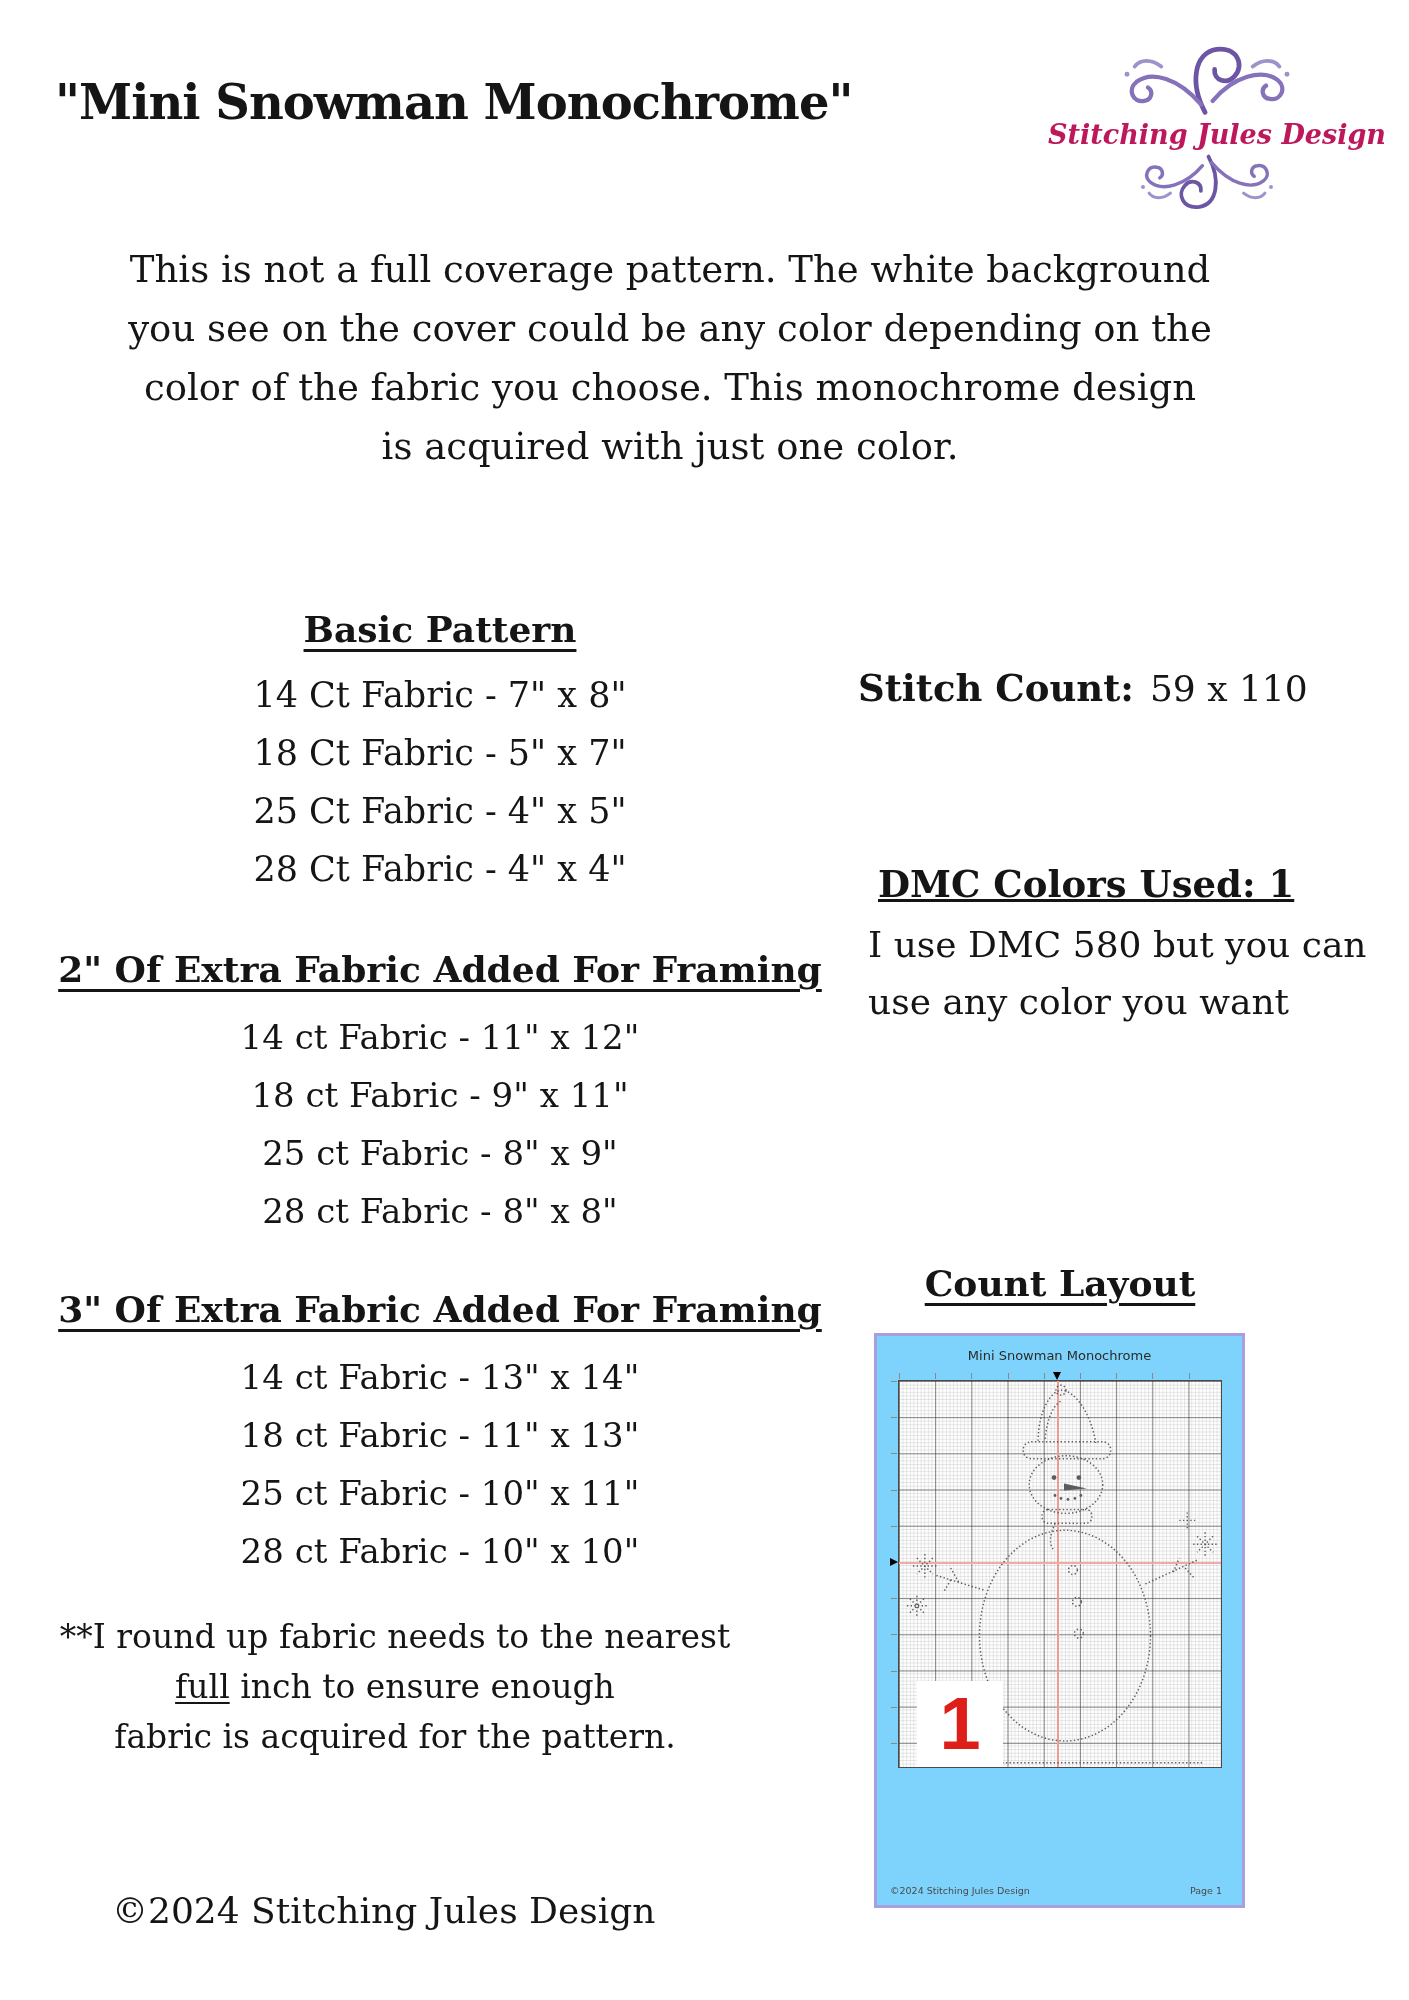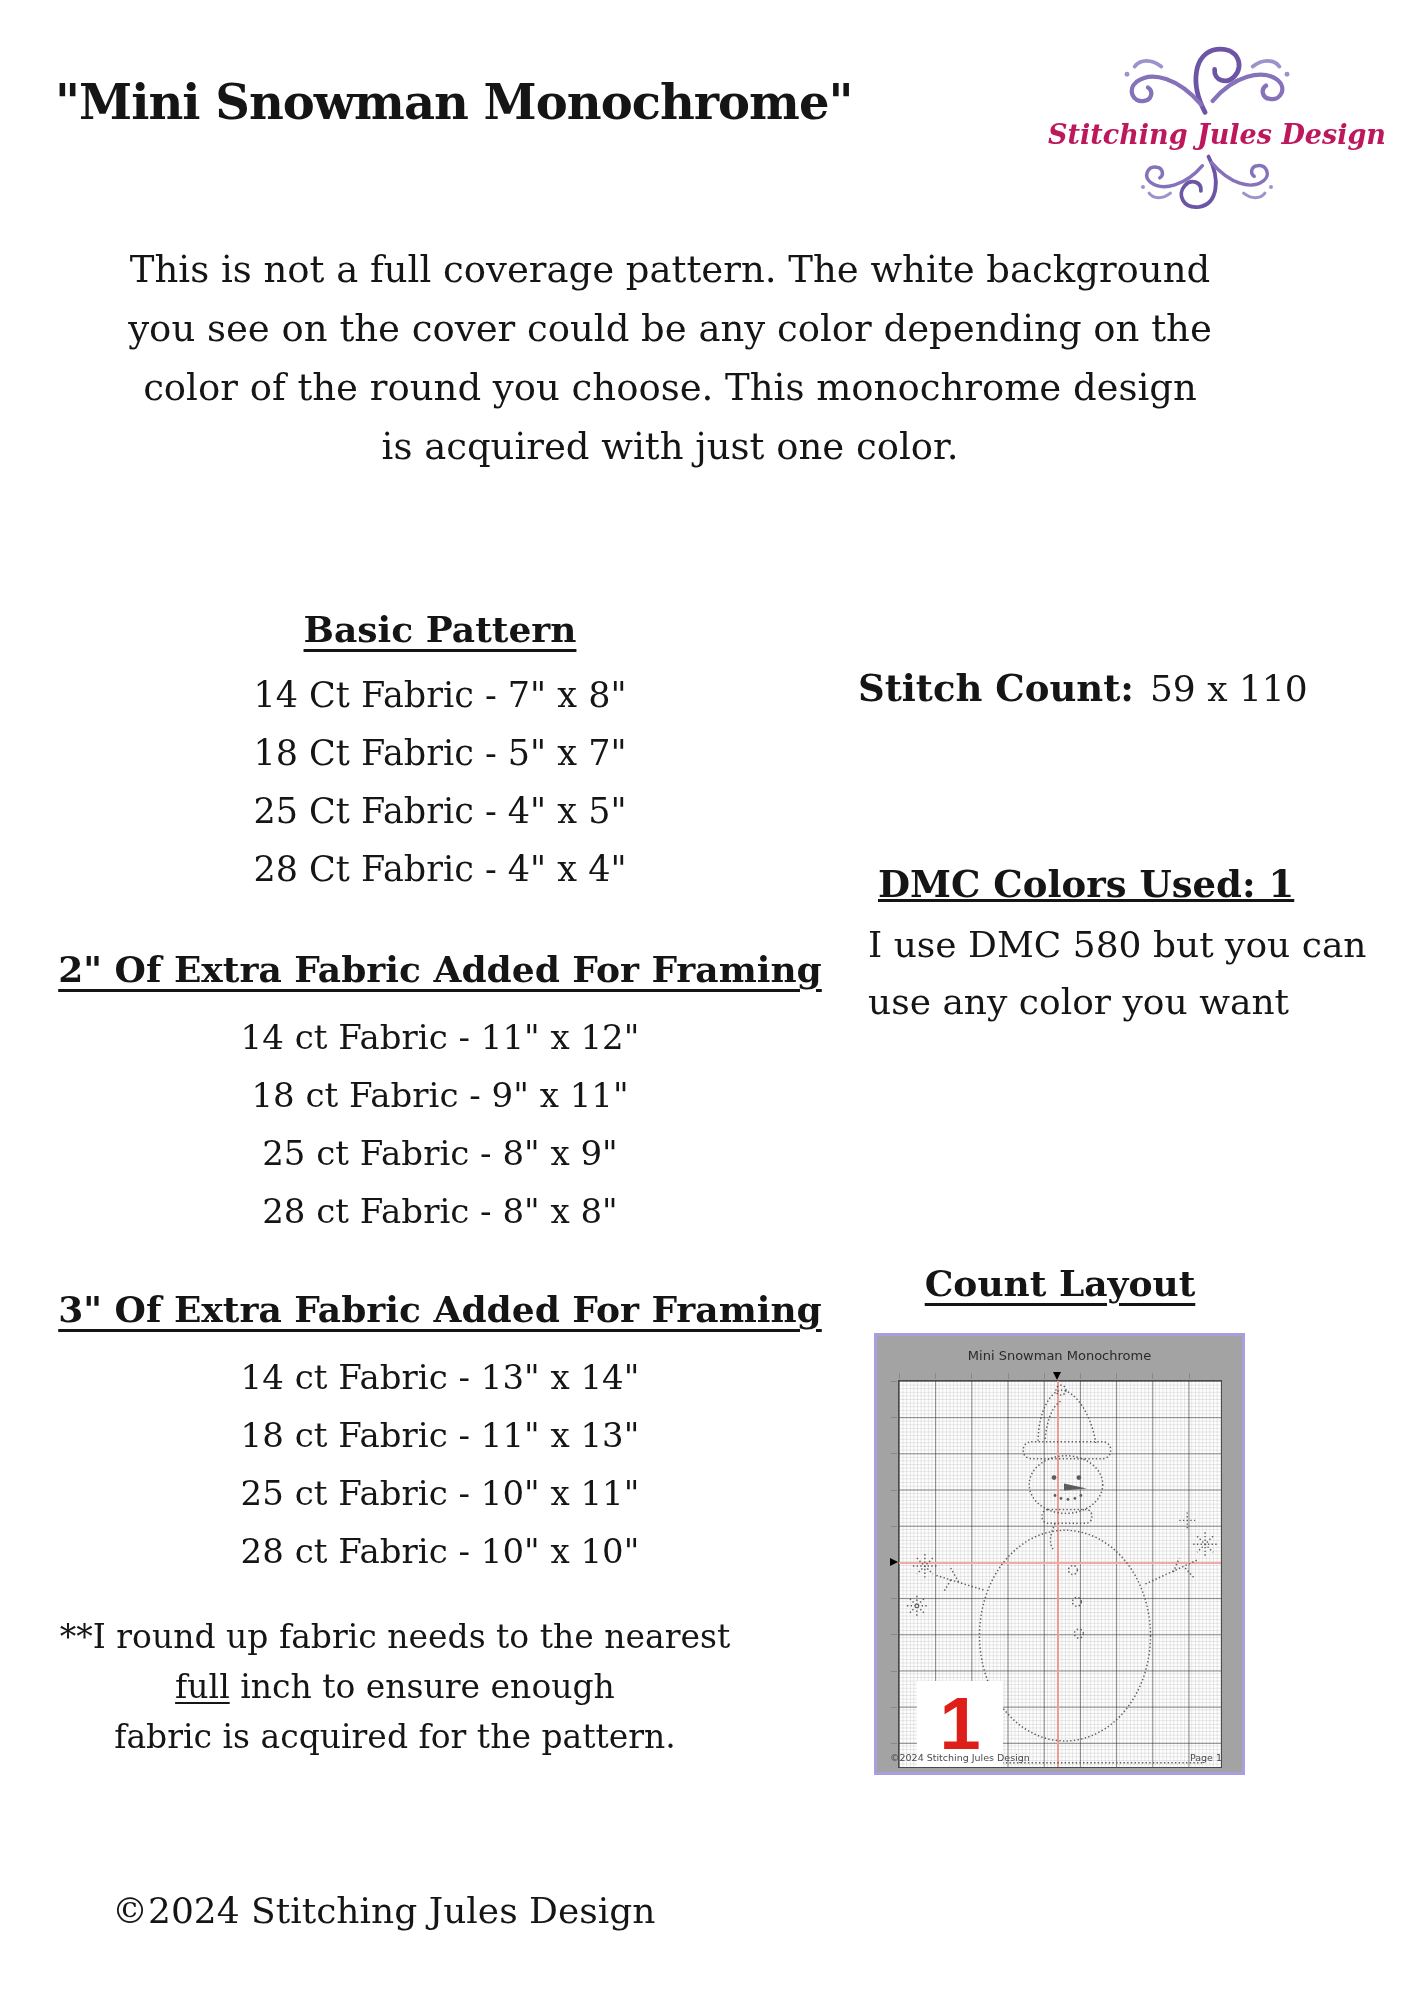--- a/index.html
+++ b/index.html
@@ -57,22 +57,22 @@
 
   .page-layout-heading {
     position:absolute; left:880px; top:1262px; width:360px; text-align:center;
     font-size:36px; font-weight:bold;
     text-decoration:underline; text-decoration-thickness:3px; text-underline-offset:7px;
     white-space:nowrap;
   }
 
   
   .thumb {
-    position:absolute; left:874px; top:1333px; width:371px; height:442px;
-    border:3px solid #a89ee0; background:#a3a3a3; box-sizing:border-box;
+    position:absolute; left:874px; top:1333px; width:371px; height:575px;
+    border:3px solid #a89ee0; background:#7dd3fc; box-sizing:border-box;
     font-family:"DejaVu Sans", sans-serif;
   }
   .thumb-title {
     position:absolute; top:12px; left:0; right:0; text-align:center;
     font-size:13px; color:#2a2a2a; white-space:nowrap;
   }
   .thumb-grid {
     position:absolute; left:21px; top:44px; width:324px; height:388px;
     border:1px solid #4a4a4a; box-sizing:border-box; background-color:#fdfdfd;
     background-image:
@@ -126,21 +126,21 @@
     </svg>
     <span class="logo-text">Stitching Jules Design</span>
     <svg class="logo-flourish flip" width="170" height="64" viewBox="0 0 220 84">
       <use href="#flourish-g"></use>
     </svg>
   </div>
 
   <div class="intro">
     <div class="nowrap">This is not a full coverage pattern. The white background</div>
     <div class="nowrap">you see on the cover could be any color depending on the</div>
-    <div class="nowrap">color of the round you choose. This monochrome design</div>
+    <div class="nowrap">color of the fabric you choose. This monochrome design</div>
     <div class="nowrap">is acquired with just one color.</div>
   </div>
 
   <div class="left-sec" style="top:608px;">
     <div class="sec-heading">Basic Pattern</div>
     <div class="sec-items" style="margin-top:16px;">
       <div>14 Ct Fabric - 7" x 8"</div>
       <div>18 Ct Fabric - 5" x 7"</div>
       <div>25 Ct Fabric - 4" x 5"</div>
       <div>28 Ct Fabric - 4" x 4"</div>

